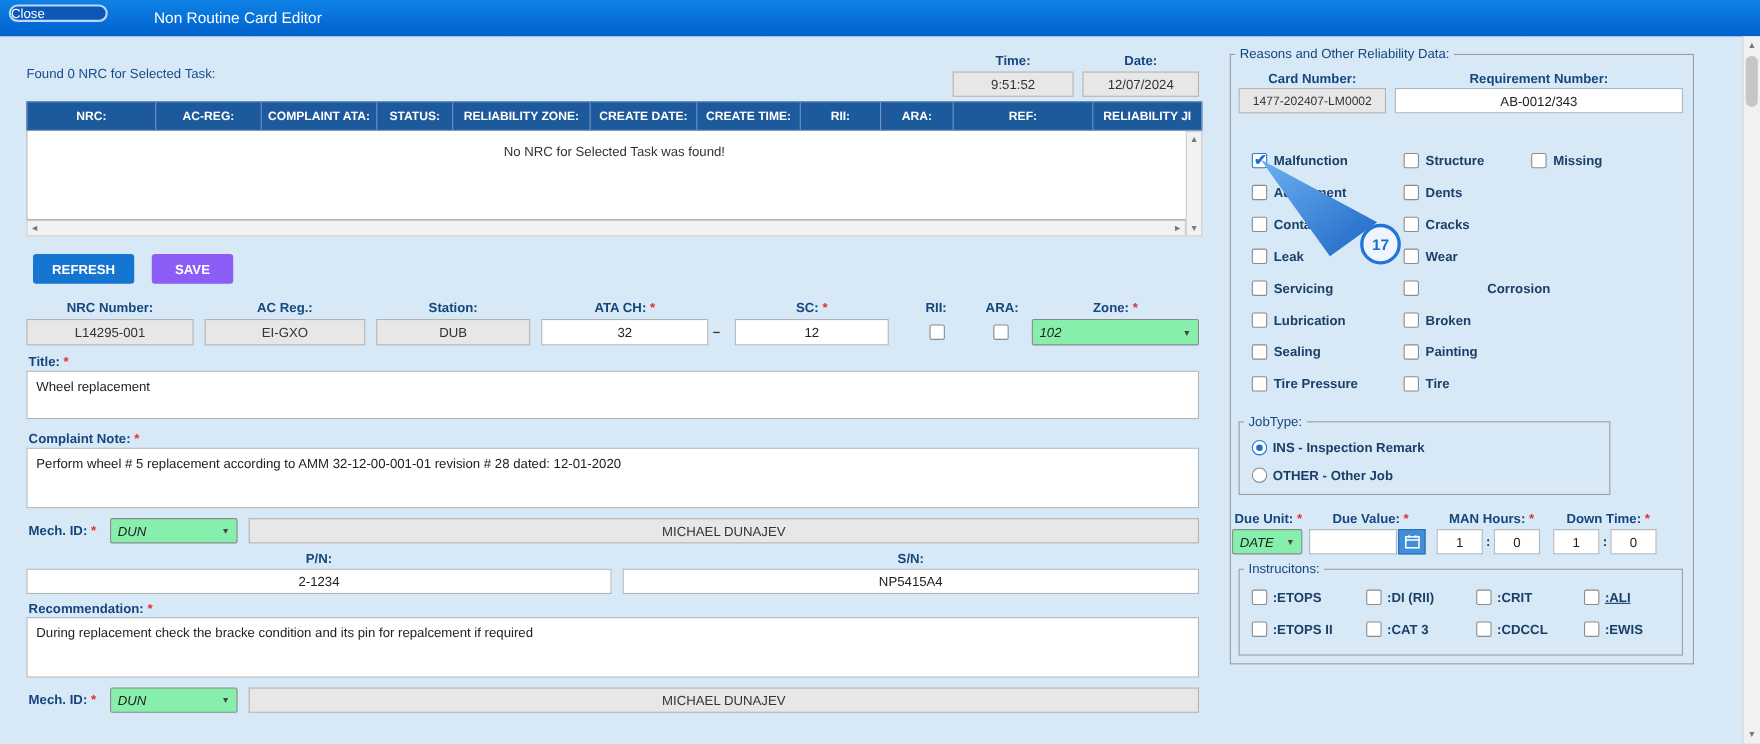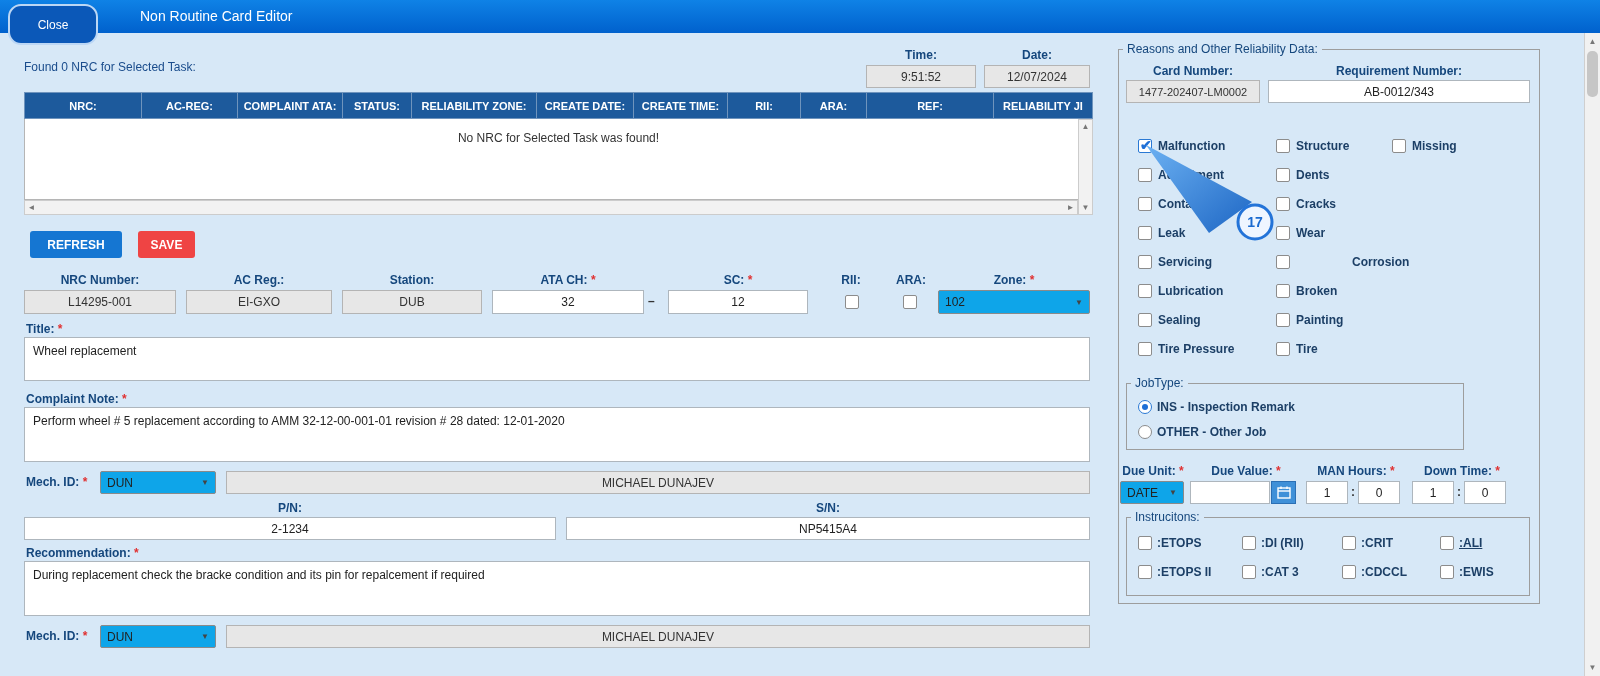--- a/index.html
+++ b/index.html
@@ -2,38 +2,38 @@
 <html><head>
 <meta charset="utf-8">
 <style>
   * { box-sizing: border-box; margin: 0; padding: 0; }
   body { font-family: "Liberation Sans", sans-serif; background:#d9e9f8; }
   .app { position:relative; width:1600px; height:676px; background:#d7e8f7; overflow:hidden; }
 
   
   .topbar { position:absolute; left:0; top:0; width:1600px; height:33px;
             background:linear-gradient(#0f82e6,#0061cd); }
-  .close-btn { position:absolute; left:8px; top:4px; width:90px; height:41px;
+  .close-btn { position:absolute; left:8px; top:4px; width:90px; height:16px;
                border-radius:13px; background:#0b58b8; border:2px solid #bcd7f5;
-               color:#fff; font-size:12px; display:flex; align-items:center; justify-content:center; cursor:pointer; }
+               color:#fff; font-size:12px; display:flex; align-items:center; justify-content:flex-start; cursor:pointer; }
   .app-title { position:absolute; left:140px; top:0; line-height:33px; color:#fff; font-size:14px; }
 
   .lbl { position:absolute; font-size:12px; font-weight:bold; color:#15477d; white-space:nowrap; }
   .lbl.center { text-align:center; }
   .plain { font-weight:normal; color:#1a4c8c; }
   .req { color:#e03131; }
 
   .gfield { position:absolute; background:#e7e7e7; border:1px solid #b4b4b4;
             display:flex; align-items:center; justify-content:center; font-size:12px; color:#333; overflow:hidden; }
   .wfield { position:absolute; background:#ffffff; border:1px solid #aeb6bd;
             display:flex; align-items:center; justify-content:center; font-size:12px; color:#222; overflow:hidden; }
   .tarea  { position:absolute; background:#ffffff; border:1px solid #aeb6bd;
             font-size:12px; color:#222; padding:6px 8px; overflow:hidden; }
-  .sel { position:absolute; background:#0ea5e9; border:1px solid #8a8a8a; border-radius:2px;
-         display:flex; align-items:center; justify-content:space-between; font-size:12px; color:#222; padding:0 6px; cursor:pointer; }
+  .sel { position:absolute; background:#86efac; border:1px solid #8a8a8a; border-radius:2px;
+         display:flex; align-items:center; justify-content:space-between; font-size:12px; color:#222; padding:0 6px; cursor:pointer;font-style:italic; }
   .sel .car { font-size:8px; color:#444; margin-left:6px; }
 
   .cb { position:absolute; width:14px; height:14px; background:#fff; border:1px solid #8c8c8c; border-radius:2px; cursor:pointer; }
   .cb.checked { border-color:#2a79d4; }
   .cb.checked::after { content:"✔"; position:absolute; left:1px; top:-3px; font-size:14px; color:#1d6fd6; font-weight:bold; }
   .cblbl { position:absolute; font-size:12px; font-weight:bold; color:#1c3f66; white-space:nowrap; }
 
   .radio { position:absolute; width:14px; height:14px; border:1px solid #8c8c8c; border-radius:50%; background:#fff; cursor:pointer; }
   .radio.selected { border-color:#2a79d4; }
   .radio.selected::after { content:""; position:absolute; inset:3px; background:#1d6fd6; border-radius:50%; }
@@ -49,21 +49,21 @@
 
   .hscroll { position:absolute; left:24px; top:200px; width:1054px; height:15px;
              background:#f2f2f2; border:1px solid #cccccc; display:flex; justify-content:space-between; }
   .vscroll { position:absolute; left:1078px; top:119px; width:15px; height:96px;
              background:#f2f2f2; border:1px solid #cccccc; display:flex; flex-direction:column; justify-content:space-between; }
   .sb-arrow { font-size:8px; color:#777; width:13px; height:13px; display:flex; align-items:center; justify-content:center; cursor:pointer; }
 
   .btn { position:absolute; border:none; border-radius:3px; color:#fff; font-size:12px; font-weight:bold;
          display:flex; align-items:center; justify-content:center; cursor:pointer; }
   .btn-refresh { left:30px; top:231px; width:92px; height:27px; background:#1576d2; }
-  .btn-save { left:138px; top:231px; width:57px; height:27px; background:#ef4444;text-align:center; }
+  .btn-save { left:138px; top:231px; width:74px; height:27px; background:#8b5cf6;text-align:center; }
 
   .fs { position:absolute; border:1px solid #9d9d9d; }
   .fs legend { font-size:12px; color:#15477d; padding:0 4px; margin-left:4px; white-space:nowrap; }
 
   .calbtn { position:absolute; left:1271px; top:481px; width:25px; height:23px; background:#3f90d8;
             border:1px solid #2b6fb4; display:flex; align-items:center; justify-content:center; cursor:pointer; }
   .colon { position:absolute; font-size:12px; font-weight:bold; color:#333; }
 
   
   .pscroll { position:absolute; left:1584px; top:33px; width:16px; height:643px;

